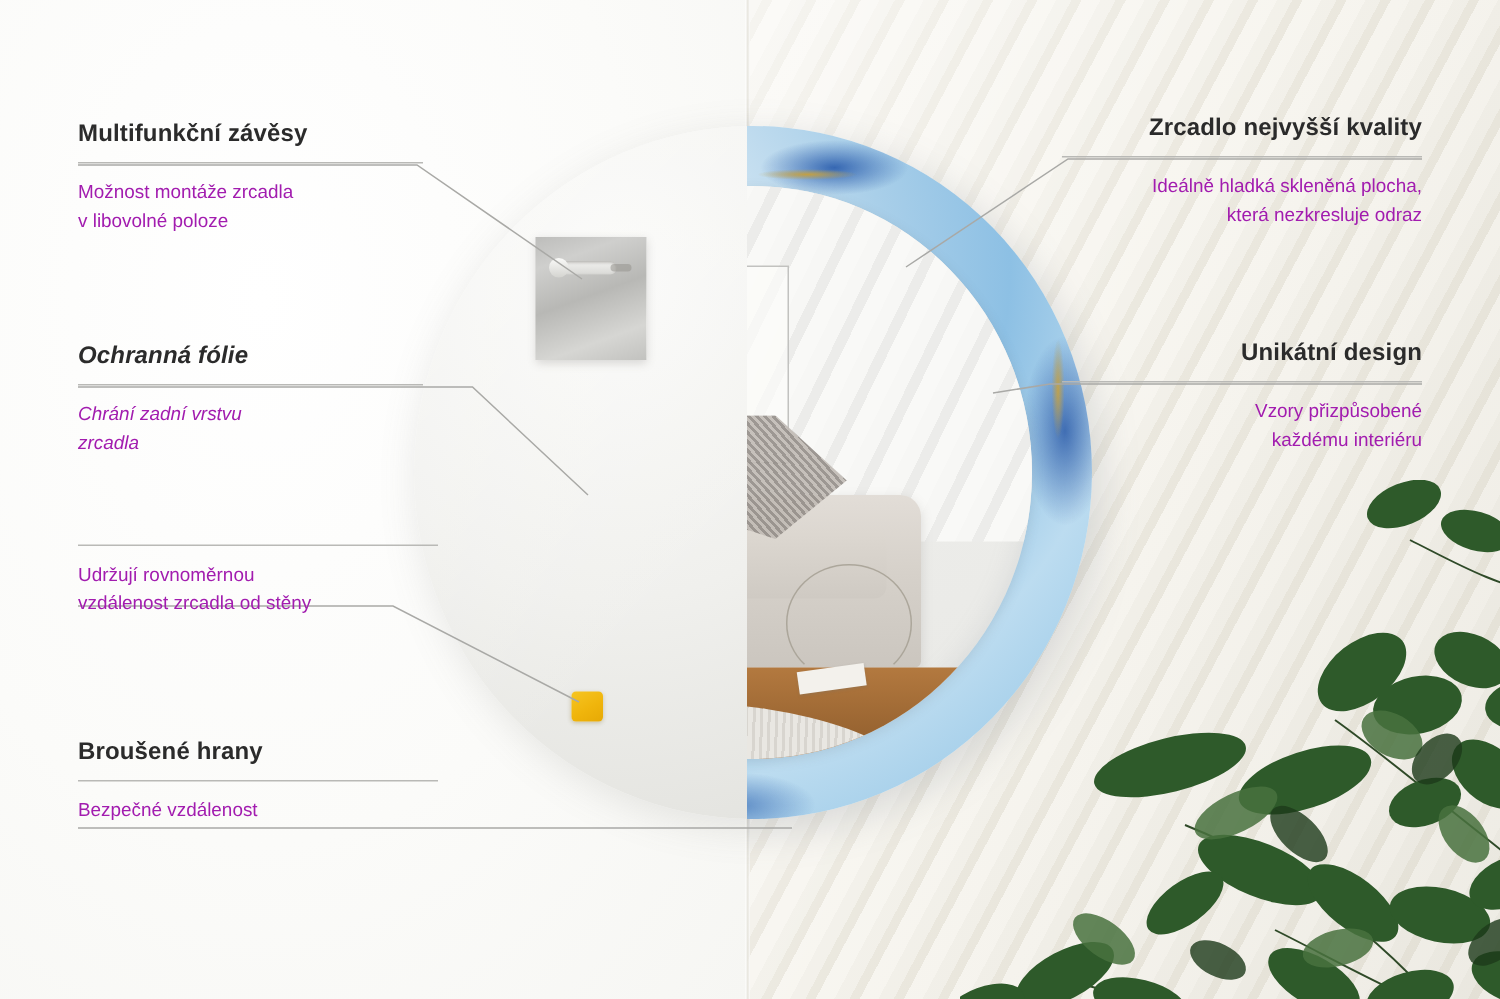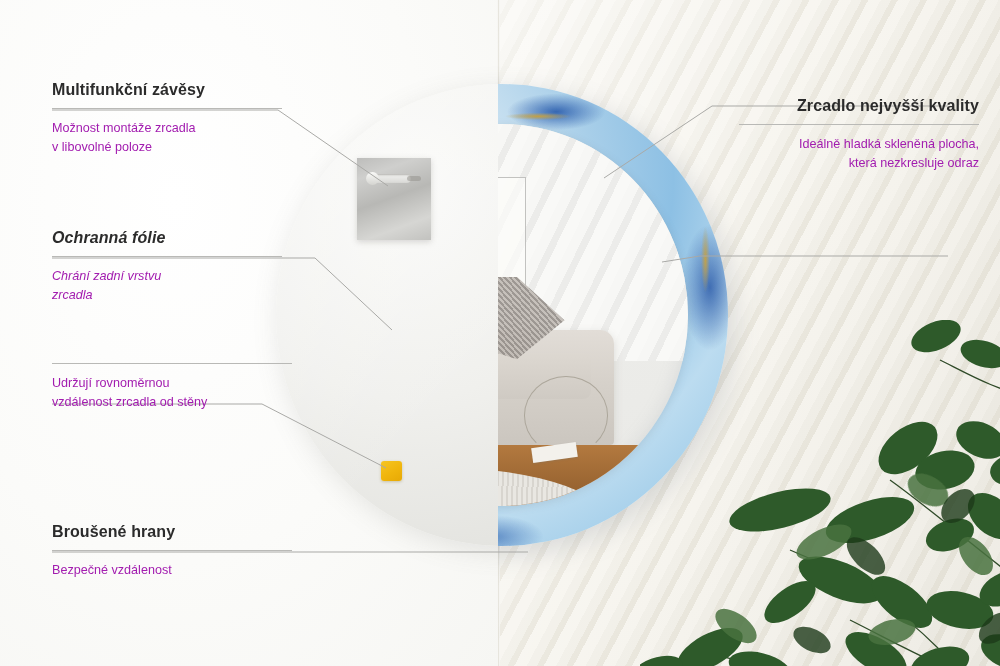--- a/index.html
+++ b/index.html
@@ -304,27 +304,33 @@
     <div class="desc">Chrání zadní vrstvu
 zrcadla</div>
   </div>
 
   <div class="callout" style="left:52px;top:355px;width:240px;">
     <div class="rule"></div>
     <div class="desc">Udržují rovnoměrnou
 vzdálenost zrcadla od stěny</div>
   </div>
 
-  <div class="callout" style="left:52px;top:522px;width:240px;">
+  <div class="callout" style="left:52px;top:492px;width:240px;">
     <div class="title">Broušené hrany</div>
     <div class="rule"></div>
     <div class="desc">Bezpečné vzdálenost</div>
   </div>
 
-  <div class="callout right" style="left:739px;top:76px;width:240px;margin-top:20px;">
+  <div class="callout right" style="left:708px;top:76px;width:240px;">
     <div class="title">Zrcadlo nejvyšší kvality</div>
     <div class="rule"></div>
     <div class="desc">Ideálně hladká skleněná plocha,
 která nezkresluje odraz</div>
   </div>
 
+  <div class="callout right" style="left:708px;top:226px;width:240px;">
+    <div class="title">Unikátní design</div>
+    <div class="rule"></div>
+    <div class="desc">Vzory přizpůsobené
+každému interiéru</div>
+  </div>
 
 </div>
 
 </body></html>

